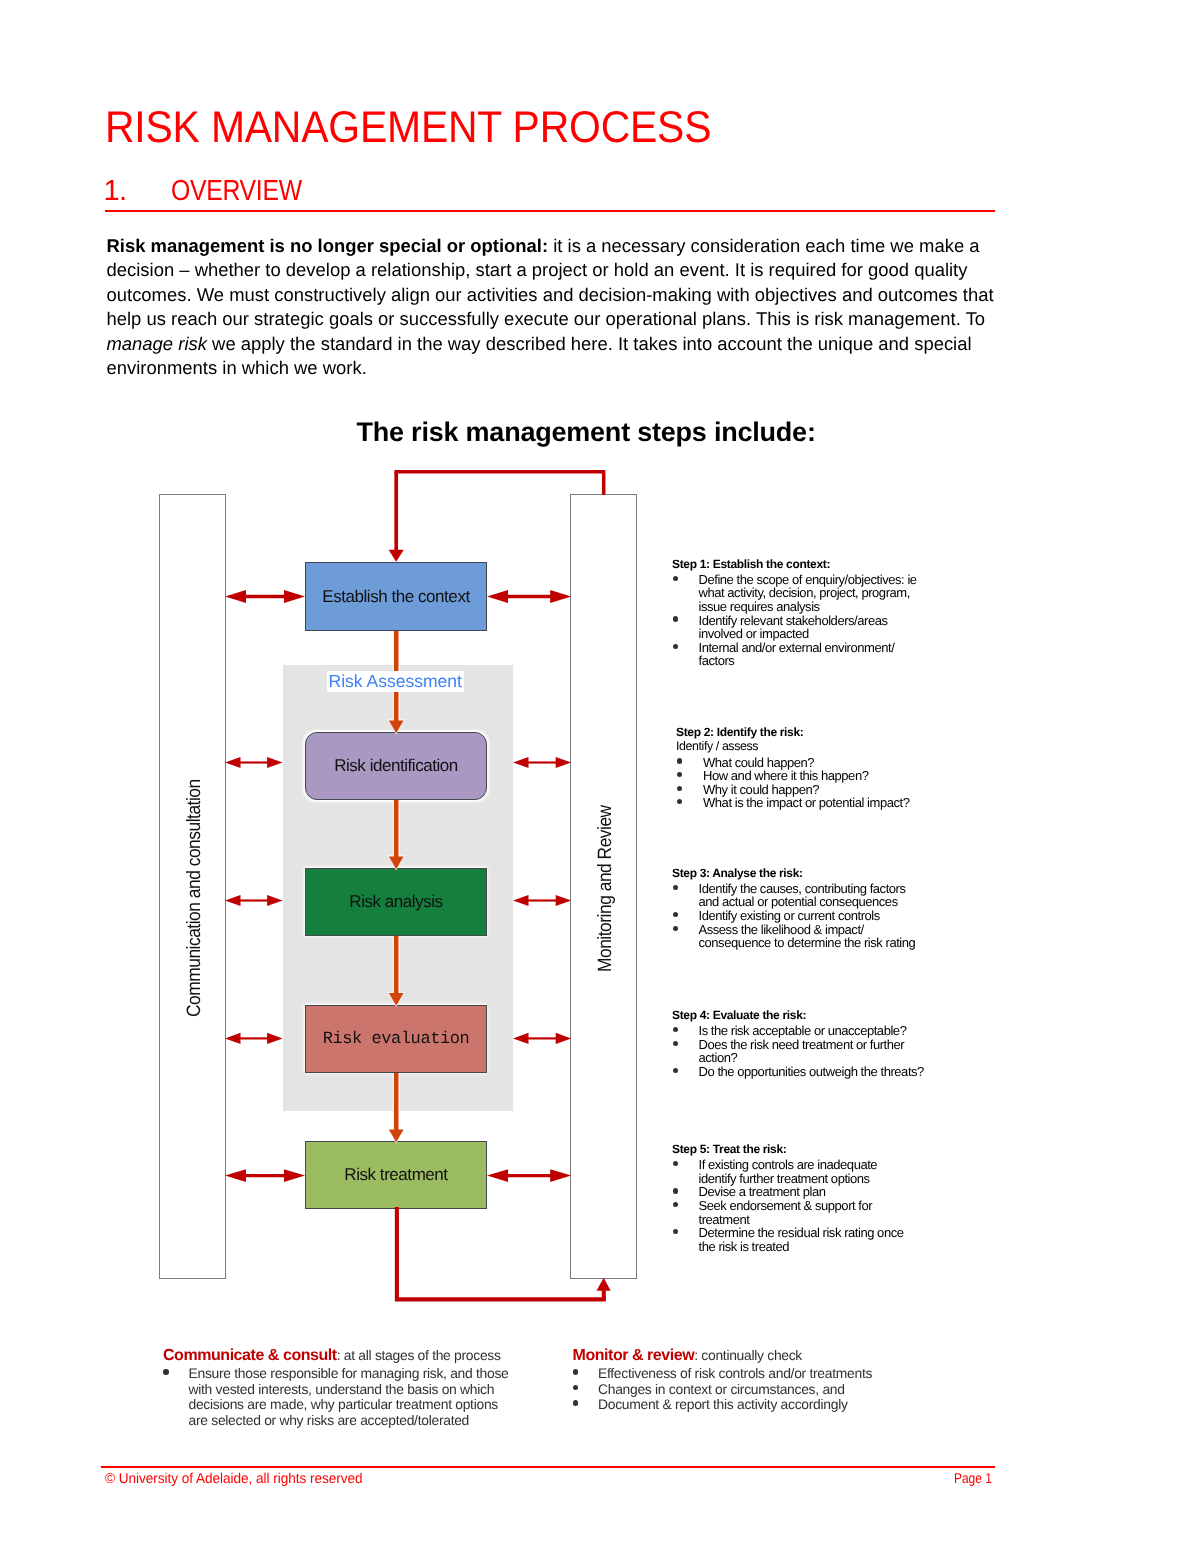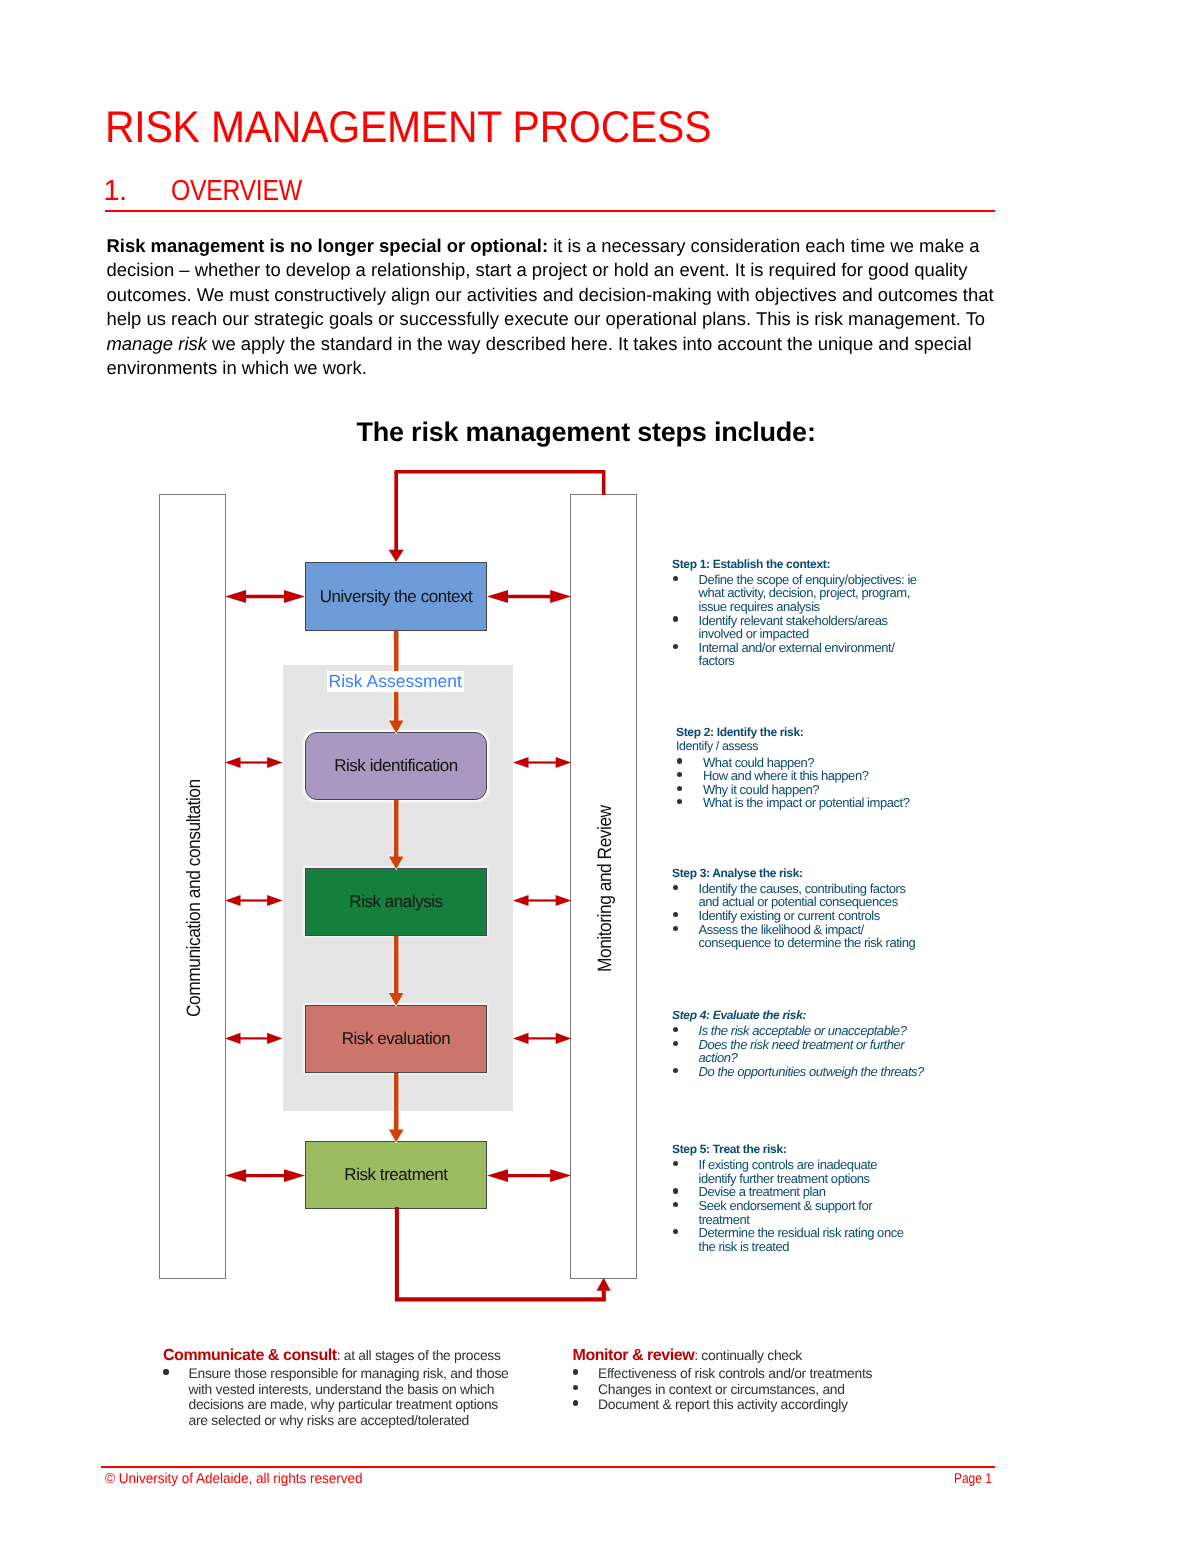--- a/index.html
+++ b/index.html
@@ -42,21 +42,21 @@
             box-sizing:border-box;padding:2.6px 0 0 1.2px;
             font-size:17.5px;line-height:17.5px;letter-spacing:0px;color:#3b82f6;}
 
   .sidecol{position:absolute;border:1.2px solid #7b7b7b;box-sizing:border-box;background:#fff;}
   #col-left{left:159px;top:494px;width:67px;height:785px;}
   #col-right{left:570px;top:494px;width:67px;height:785px;}
   .vlabel{position:absolute;font-size:19.3px;line-height:19.3px;letter-spacing:-0.52px;
           color:#111;white-space:nowrap;transform-origin:0 0;}
 
   
-  .stepblock{position:absolute;width:248px;font-size:13px;line-height:13.62px;color:#0c4a6e;
+  .stepblock{position:absolute;width:248px;font-size:13px;line-height:13.62px;color:#000000;
              letter-spacing:-0.45px;}
   .stepblock .hd{font-weight:bold;font-size:12px;letter-spacing:-0.33px;}
   .stepblock .sub{font-size:12.4px;letter-spacing:-0.4px;}
   .stepblock ul{margin:1.4px 0 0 0;padding:0;list-style:none;}
   .stepblock ul.sub-list{margin:2.2px 0 0 0;}
   .stepblock li{position:relative;padding-left:26.5px;}
   .stepblock li:before{content:"";position:absolute;left:0.5px;top:2.9px;
                        width:5.2px;height:5.2px;border-radius:50%;background:#2f3132;}
   .stepblock li.ind{padding-left:27px;}
 
@@ -91,29 +91,29 @@
 
   <div class="abs" id="grey-panel" style="background: rgb(228, 228, 228);"></div>
 
   <div class="sidecol" id="col-left" style="border-color: rgb(123, 123, 123);"></div>
   <div class="sidecol" id="col-right" style="border-color: rgb(123, 123, 123);"></div>
 
   <div class="vlabel" id="lbl-left" style="left:185px;top:1017px;transform:rotate(-90deg) scaleX(0.9);">Communication and consultation</div>
   <div class="vlabel" id="lbl-right" style="left:595.5px;top:971.5px;transform:rotate(-90deg) scaleX(0.9);">Monitoring and Review</div>
 
   <div class="flowbox" id="box-context" style="background: rgb(110, 156, 217); border-color: rgb(65, 72, 79);">
-      <span>University the context</span>
+      <span>Establish the context</span>
     </div>
   <div class="flowbox" id="box-ident" style="background: rgb(169, 152, 194); border-color: rgb(65, 72, 79);">
       <span>Risk identification</span>
     </div>
   <div class="flowbox" id="box-analysis" style="background: #15803d; border-color: rgb(65, 72, 79);">
       <span>Risk analysis</span>
     </div>
-  <div class="flowbox" id="box-eval" style="background: rgb(204, 117, 108); border-color: rgb(65, 72, 79);">
+  <div class="flowbox" id="box-eval" style="background: rgb(204, 117, 108); border-color: rgb(65, 72, 79); font-family: Liberation Mono, monospace;">
       <span>Risk evaluation</span>
     </div>
   <div class="flowbox" id="box-treat" style="background: rgb(156, 188, 97); border-color: rgb(65, 72, 79);">
       <span>Risk treatment</span>
     </div>
 
   <svg class="abs" id="diagram" viewBox="0 0 1200 1553">
     <g id="g-halo" fill="#ffffff" stroke="#ffffff" stroke-width="2.4" opacity="0.95">
         <line x1="396.2" y1="631" x2="396.2" y2="722" stroke-width="6.9"></line>
         <polygon points="387.59999999999997,719.6 404.8,719.6 396.2,734.5" stroke="none"></polygon>
@@ -196,21 +196,21 @@
       </ul>
     </div>
   <div class="stepblock" id="step3" style="left:672px;top:866.8px;width:249px;">
       <div class="hd">Step 3: Analyse the risk:</div>
       <ul class="">
         <li class="">Identify the causes, contributing factors<br>and actual or potential consequences</li>
         <li class="">Identify existing or current controls</li>
         <li class="">Assess the likelihood &amp; impact/<br>consequence to determine the risk rating</li>
       </ul>
     </div>
-  <div class="stepblock" id="step4" style="left:672px;top:1009.2px;width:262px;font-style:italic;">
+  <div class="stepblock" id="step4" style="left:672px;top:1009.2px;width:262px;">
       <div class="hd">Step 4: Evaluate the risk:</div>
       <ul class="">
         <li class="">Is the risk acceptable or unacceptable?</li>
         <li class="">Does the risk need treatment or further<br>action?</li>
         <li class="">Do the opportunities outweigh the threats?</li>
       </ul>
     </div>
   <div class="stepblock" id="step5" style="left:672px;top:1143.2px;width:245px;">
       <div class="hd">Step 5: Treat the risk:</div>
       <ul class="">

